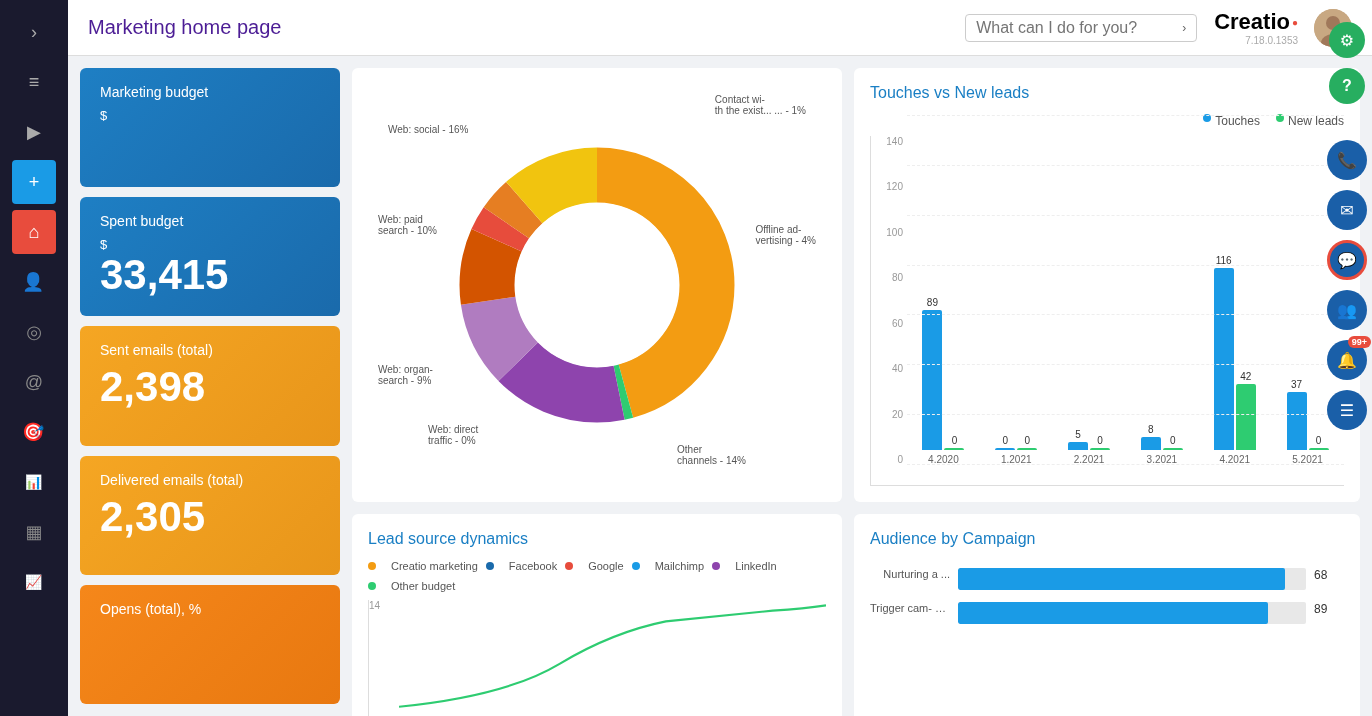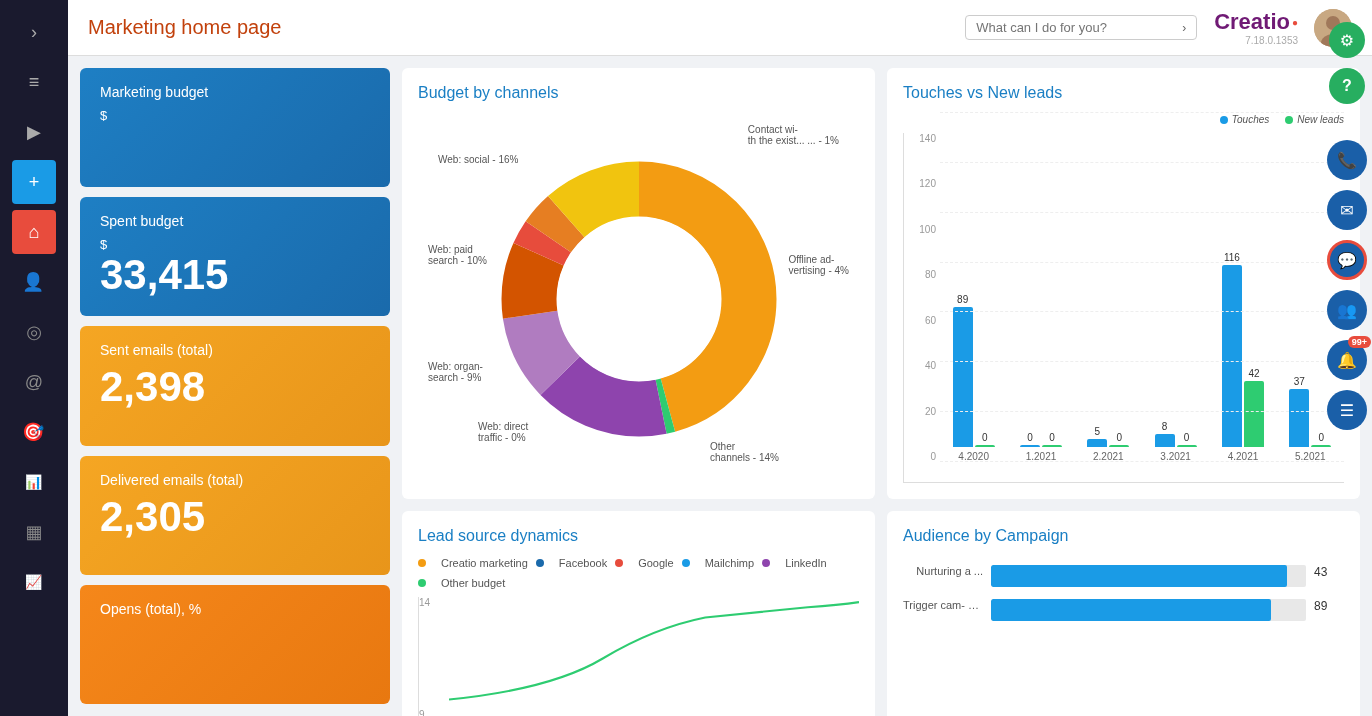--- a/index.html
+++ b/index.html
@@ -39,41 +39,41 @@
       background: white;
       height: 56px;
       display: flex;
       align-items: center;
       padding: 0 20px;
       border-bottom: 1px solid #ddd;
       justify-content: space-between;
     }
     .header-title {
       font-size: 20px;
-      color: #c2410c;
+      color: #4c1d95;
       font-weight: 400;
     }
     .header-right {
       display: flex;
       align-items: center;
       gap: 16px;
     }
     .search-box {
       display: flex;
       align-items: center;
       border: 1px solid #ccc;
       border-radius: 4px;
       padding: 4px 10px;
       gap: 6px;
       background: white;
     }
     .search-box input {
       border: none;
       outline: none;
-      font-size: 13px;
+      font-size: 16px;
       color: #999;
       width: 200px;
     }
     .search-arrow {
       color: #666;
       font-size: 12px;
     }
     .avatar {
       width: 38px; height: 38px;
       border-radius: 50%;
@@ -87,21 +87,21 @@
     .dashboard {
       flex: 1;
       display: flex;
       padding: 12px;
       gap: 12px;
       overflow: hidden;
     }
 
     
     .kpi-column {
-      width: 310px;
+      width: 260px;
       display: flex;
       flex-direction: column;
       gap: 10px;
     }
     .kpi-card {
       border-radius: 6px;
       padding: 16px 20px;
       color: white;
       flex: 1;
     }
@@ -162,25 +162,24 @@
       flex-direction: column;
     }
     .bar-legend {
       display: flex;
       gap: 16px;
       margin-bottom: 8px;
       justify-content: flex-end;
     }
     .legend-item {
       display: flex;
-      align-items: center;
+      align-items: flex-start;
       gap: 4px;
-      font-size: 10px;
+      font-size: 12px;
       color: #555;
-      font-style: italic;
     }
     .legend-dot {
       width: 8px; height: 8px;
       border-radius: 50%;
     }
     .bar-chart {
       flex: 1;
       display: flex;
       align-items: flex-end;
       gap: 0;
@@ -360,21 +359,21 @@
       flex-direction: column-reverse;
       justify-content: space-between;
     }
     .y-label { font-size: 10px; color: #999; }
 
     .creatio-logo {
       display: flex;
       align-items: center;
       gap: 2px;
     }
-    .creatio-blue { color: #701a75; font-size: 22px; font-weight: 800; }
+    .creatio-blue { color: #000000; font-size: 22px; font-weight: 800; }
   </style>
 </head>
 <body>
 
 <div class="sidebar-left">
   <div class="nav-item">›</div>
   <div class="nav-item">≡</div>
   <div class="nav-item">▶</div>
   <div class="nav-item" style="background:#1a9be6;color:white;border-radius:4px;">+</div>
   <div class="nav-item home">⌂</div>
@@ -444,21 +443,20 @@
         <div class="kpi-card-title">Opens (total), %</div>
         <div class="kpi-value"></div>
       </div>
     </div>
 
     <div class="charts-column">
 
       <div class="charts-row">
 
         <div class="chart-card" style="max-width:490px;">
-          <div class="chart-title">Budget by channels</div>
           <div class="chart-body">
             <div style="position:relative;display:flex;align-items:center;justify-content:center;height:100%;">
 
               <svg width="300" height="300" viewBox="0 0 300 300">
 
                 <circle cx="150" cy="150" r="110" fill="none" stroke="#f39c12" stroke-width="55" stroke-dasharray="316 692" stroke-dashoffset="0" transform="rotate(-90 150 150)"></circle>
 
                 <circle cx="150" cy="150" r="110" fill="none" stroke="#2ecc71" stroke-width="55" stroke-dasharray="7 1001" stroke-dashoffset="-316" transform="rotate(-90 150 150)"></circle>
 
                 <circle cx="150" cy="150" r="110" fill="none" stroke="#8e44ad" stroke-width="55" stroke-dasharray="110 898" stroke-dashoffset="-323" transform="rotate(-90 150 150)"></circle>
@@ -649,21 +647,21 @@
         </div>
 
         <div class="chart-card">
           <div class="chart-title">Audience by Campaign</div>
           <div class="audience-bars">
             <div class="audience-row">
               <div class="audience-label">Nurturing a ...</div>
               <div class="audience-bar-bg">
                 <div class="audience-bar-fill" style="width:94%;"></div>
               </div>
-              <div class="audience-count">43</div>
+              <div class="audience-count">68</div>
             </div>
             <div class="audience-row">
               <div class="audience-label">Trigger cam- paign cont...</div>
               <div class="audience-bar-bg">
                 <div class="audience-bar-fill" style="width:89%;"></div>
               </div>
               <div class="audience-count">89</div>
             </div>
           </div>
         </div>

